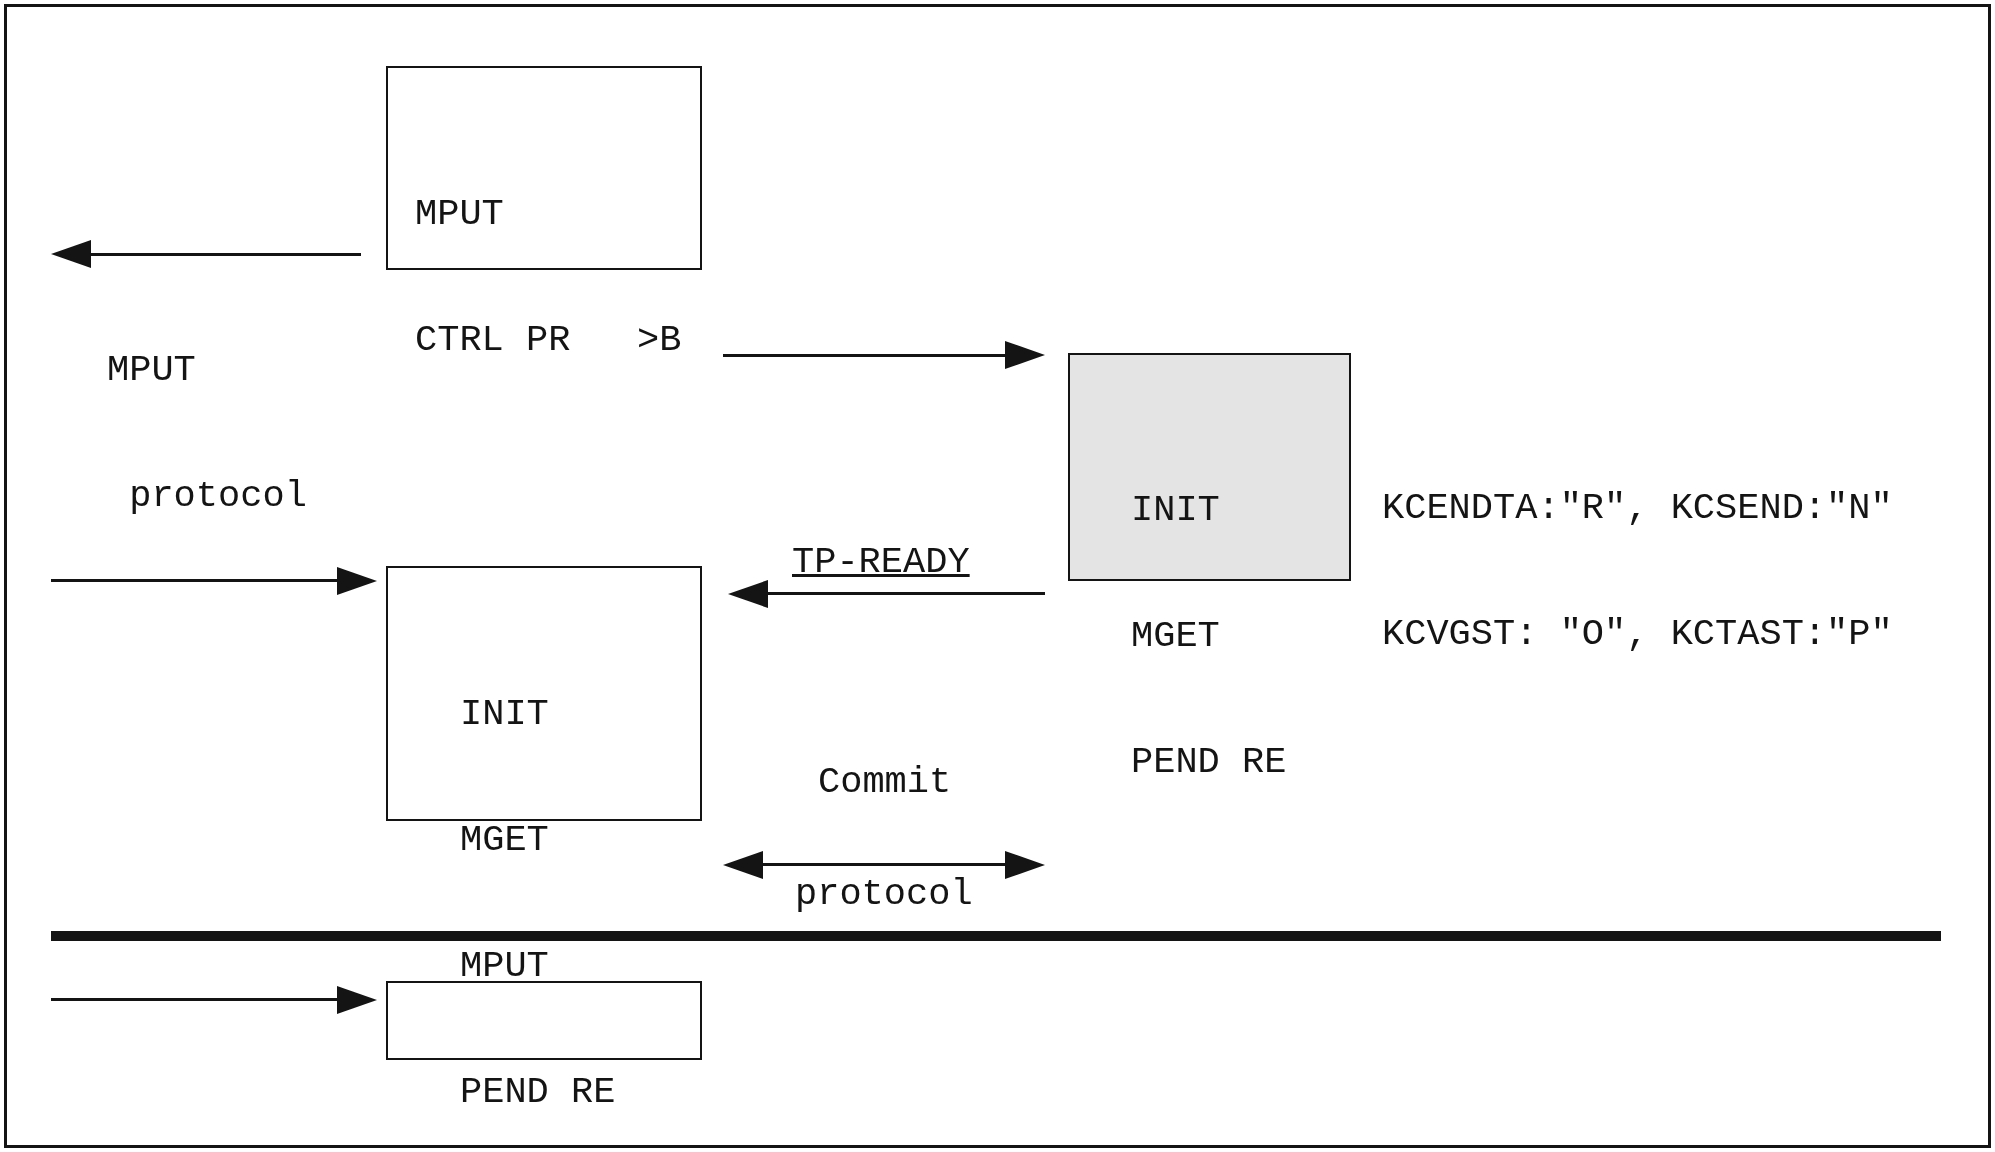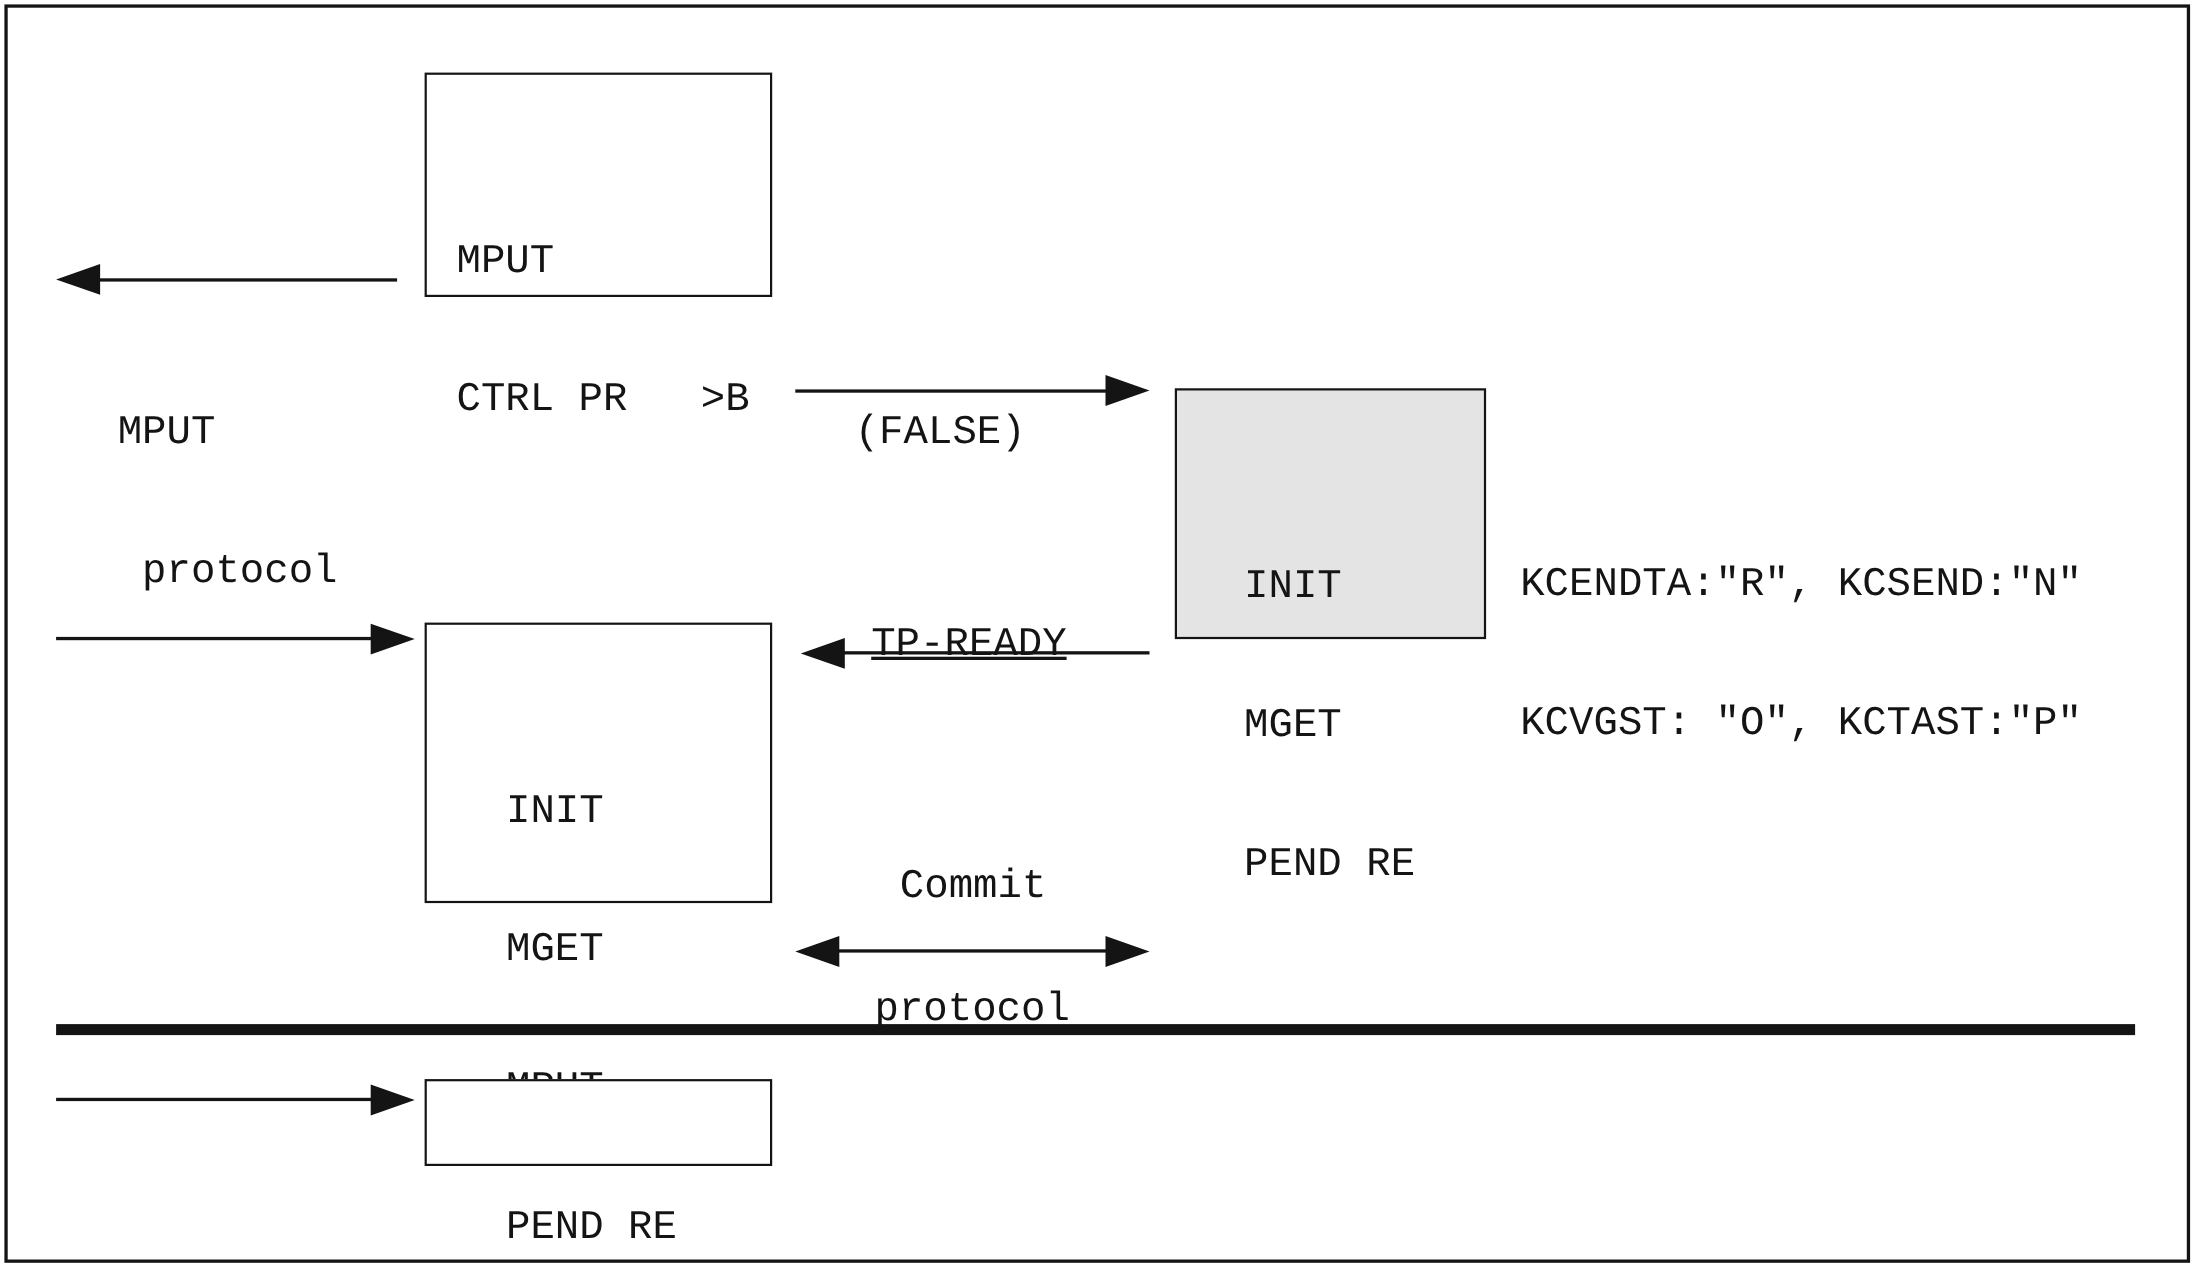--- a/index.html
+++ b/index.html
@@ -25,21 +25,20 @@
     position:absolute;
     border:2px solid var(--line);
     background:var(--background);
     box-sizing:border-box;
   }
   .box.gray{ background:var(--box-fill-gray); }
   .mono, .box-text{
     font:400 37px/42px "Liberation Mono","DejaVu Sans Mono",monospace;
     white-space:pre;
     color:var(--line);
-    margin-top:24px;
   }
   .label{ position:absolute; }
   .hline{
     position:absolute;height:3px;background:var(--line);
   }
   .thickline{
     position:absolute;height:10px;background:var(--line);
   }
   .tri-left{
     position:absolute;width:0;height:0;
@@ -68,21 +67,20 @@
 
 <div class="hline" style="left:85px;top:253px;width:276px;"></div>
 <div class="tri-left" style="left:51px;top:240px;"></div>
 
 <div class="label mono" style="left:107px;top:265px;">
   <div>MPUT</div>
   <div> protocol</div>
 </div>
 
 <div class="label mono" style="left:777px;top:265px;">
-  <div>(FALSE)</div>
 </div>
 
 <div class="hline" style="left:723px;top:354px;width:285px;"></div>
 <div class="tri-right" style="left:1005px;top:341px;"></div>
 
 <div class="box gray" style="left:1068px;top:353px;width:283px;height:228px;">
   <div class="box-text" style="padding:50px 0 0 61px;">
     <div>INIT</div>
     <div>MGET</div>
     <div>PEND RE</div>

